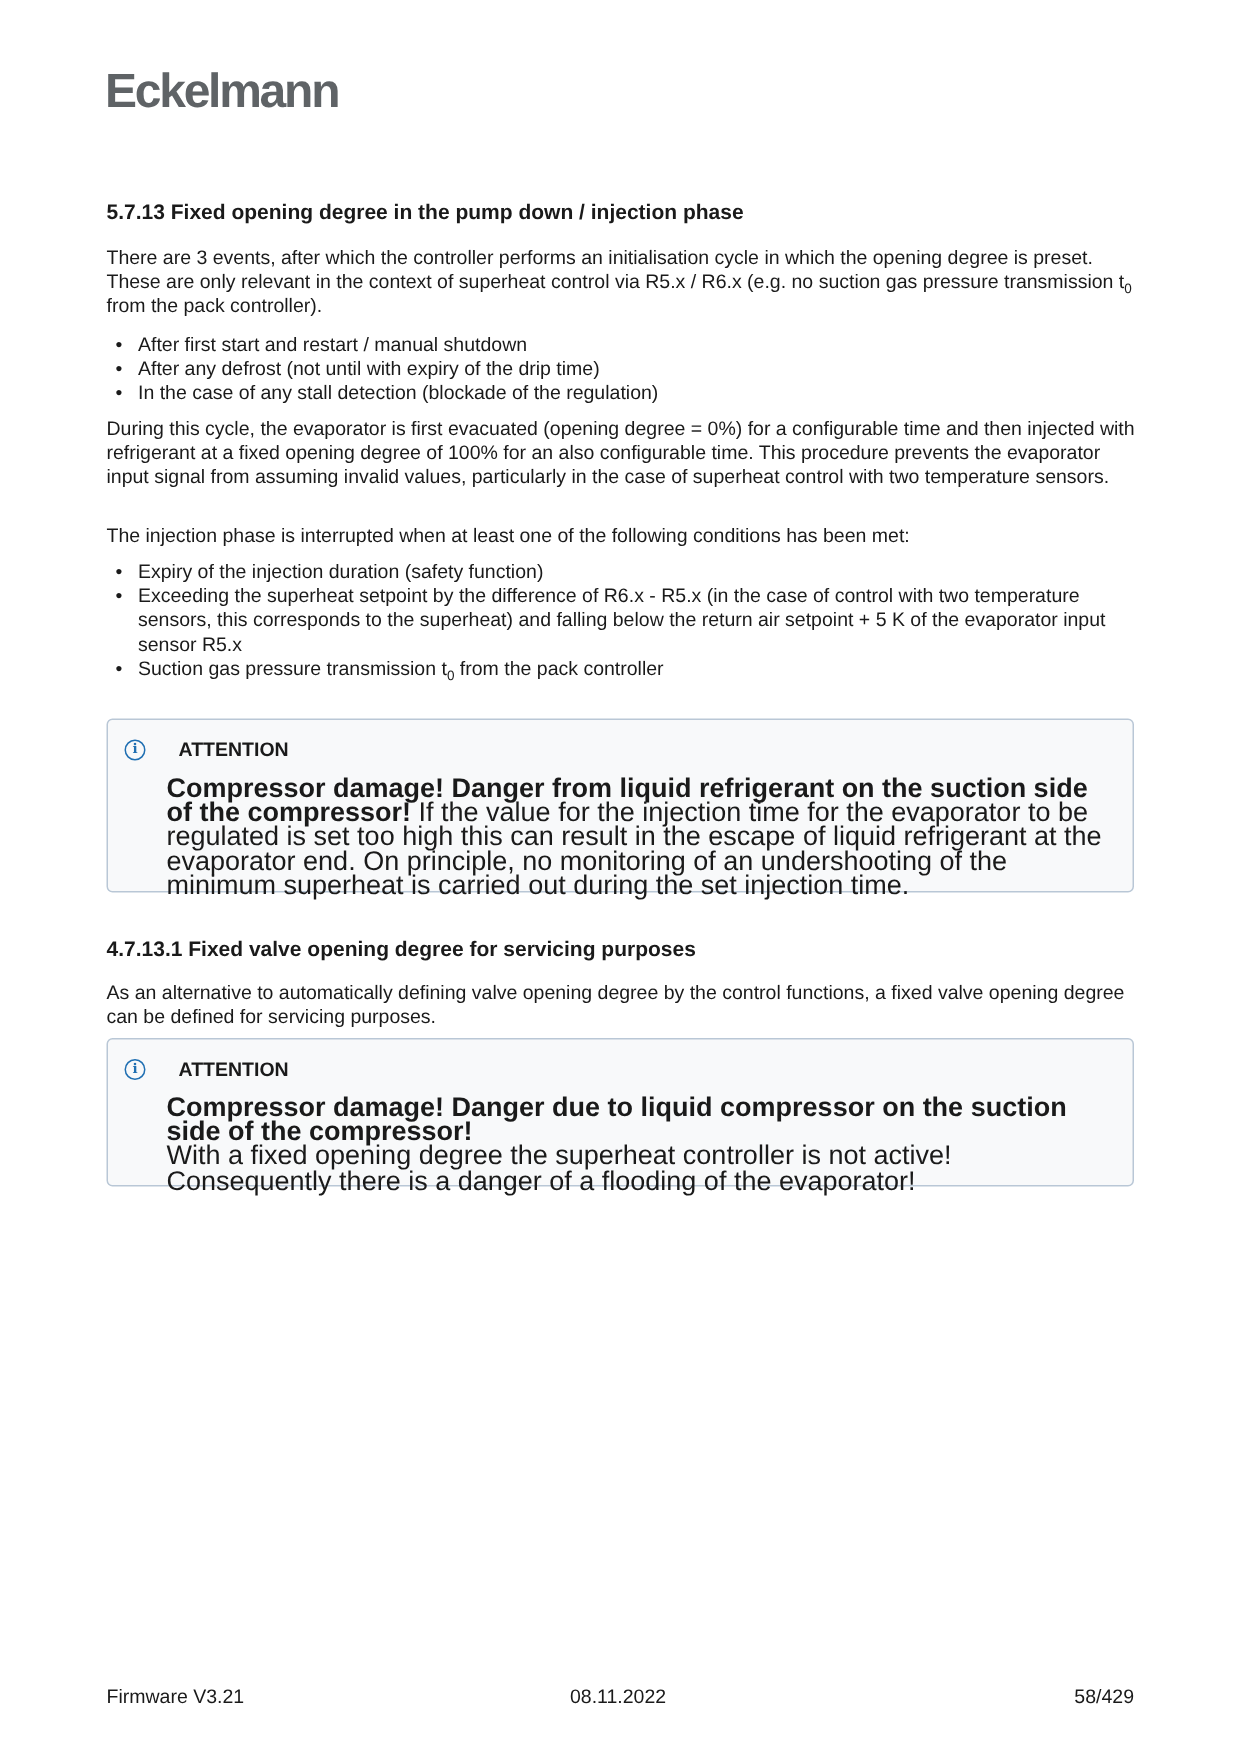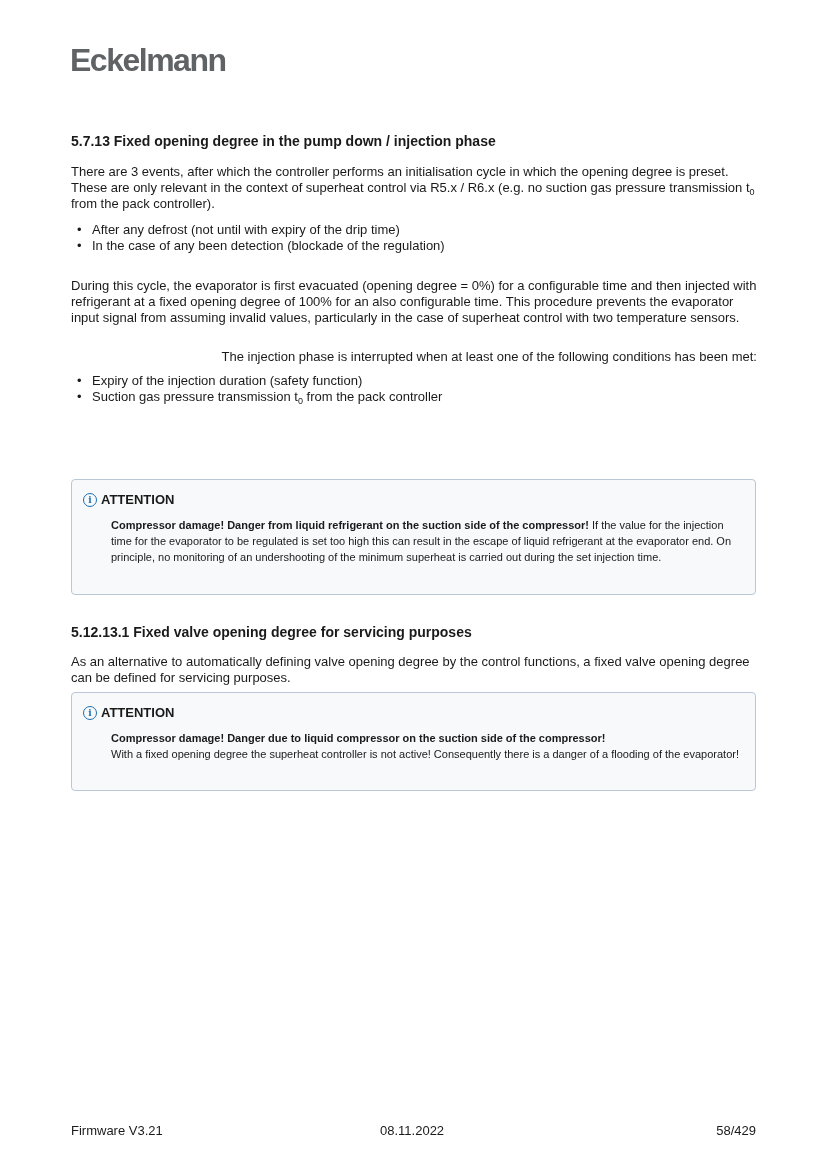--- a/index.html
+++ b/index.html
@@ -15,69 +15,71 @@
   ul { margin:0; padding:0; list-style:none; }
   li { font-size:13px; line-height:16.2px; position:relative; padding-left:21px; }
   li::before { content:"•"; position:absolute; left:6px; top:0; }
   sub { font-size:9px; vertical-align:-3px; line-height:0; }
   .box { position:absolute; left:0; width:683px; border:1.5px solid #b9c7d6; border-radius:4px;
          background:#f8f9fa; }
   .box .hd { position:absolute; left:11px; top:12px; display:flex; align-items:center; }
   .box .hd .ic { width:12px; height:12px; border:1.5px solid #1f6fb2; border-radius:50%;
           color:#1f6fb2; font-size:9px; font-weight:700; text-align:center; line-height:12px;
           font-family:"DejaVu Serif", serif; }
-  .box .hd .tt { margin-left:4px; font-size:13px; font-weight:700; }
-  .box .bd { position:absolute; left:39px; right:12px; font-size:11px; line-height:16.2px; }
+  .box .hd .tt { margin-left:22px; font-size:13px; font-weight:700; }
+  .box .bd { position:absolute; left:39px; right:12px; font-size:18px; line-height:16.2px; }
   .footer { position:absolute; top:1123px; font-size:13px; }
 </style>
 </head>
 <body>
 
 <div class="logo">Eckelmann</div>
 
 <div class="content">
   <h2>5.7.13  Fixed opening degree in the pump down / injection phase</h2>
 
   <div class="blk" style="top:164px;">
     <p><span>There are 3 events, after which the controller performs an initialisation cycle in which the opening degree is preset. These are only relevant in the context of superheat control via R5.x / R6.x (e.g. no suction gas pressure transmission t</span><sub>0</sub><span> from the pack controller).</span></p>
   </div>
 
   <div class="blk" style="top:222px;">
     <ul>
+      <li>After first start and restart / manual shutdown</li>
       <li>After any defrost (not until with expiry of the drip time)</li>
-      <li>In the case of any been detection (blockade of the regulation)</li>
+      <li>In the case of any stall detection (blockade of the regulation)</li>
     </ul>
   </div>
 
   <div class="blk" style="top:278px;">
     <p>During this cycle, the evaporator is first evacuated (opening degree = 0%) for a configurable time and then injected with refrigerant at a fixed opening degree of 100% for an also configurable time. This procedure prevents the evaporator input signal from assuming invalid values, particularly in the case of superheat control with two temperature sensors.</p>
   </div>
 
-  <div class="blk" style="top:349px;text-align:right;">
+  <div class="blk" style="top:349px;">
     <p>The injection phase is interrupted when at least one of the following conditions has been met:</p>
   </div>
 
   <div class="blk" style="top:373px;">
     <ul>
       <li>Expiry of the injection duration (safety function)</li>
+      <li>Exceeding the superheat setpoint by the difference of R6.x - R5.x (in the case of control with two temperature sensors, this corresponds to the superheat) and falling below the return air setpoint + 5 K of the evaporator input sensor R5.x</li>
       <li><span>Suction gas pressure transmission t</span><sub>0</sub><span> from the pack controller</span></li>
     </ul>
   </div>
 
   <div class="box" style="top:479px; height:114px;">
     <div class="hd">
       <span class="ic">i</span>
       <span class="tt">ATTENTION</span>
     </div>
     <div class="bd" style="top:37px;">
       <b>Compressor damage! Danger from liquid refrigerant on the suction side of the compressor!</b><span> If the value for the injection time for the evaporator to be regulated is set too high this can result in the escape of liquid refrigerant at the evaporator end. On principle, no monitoring of an undershooting of the minimum superheat is carried out during the set injection time.</span>
     </div>
   </div>
 
-  <h3 style="top:624px;">5.12.13.1  Fixed valve opening degree for servicing purposes</h3>
+  <h3 style="top:624px;">4.7.13.1  Fixed valve opening degree for servicing purposes</h3>
 
   <div class="blk" style="top:654px;">
     <p>As an alternative to automatically defining valve opening degree by the control functions, a fixed valve opening degree can be defined for servicing purposes.</p>
   </div>
 
   <div class="box" style="top:692px; height:97px;">
     <div class="hd">
       <span class="ic">i</span>
       <span class="tt">ATTENTION</span>
     </div>

